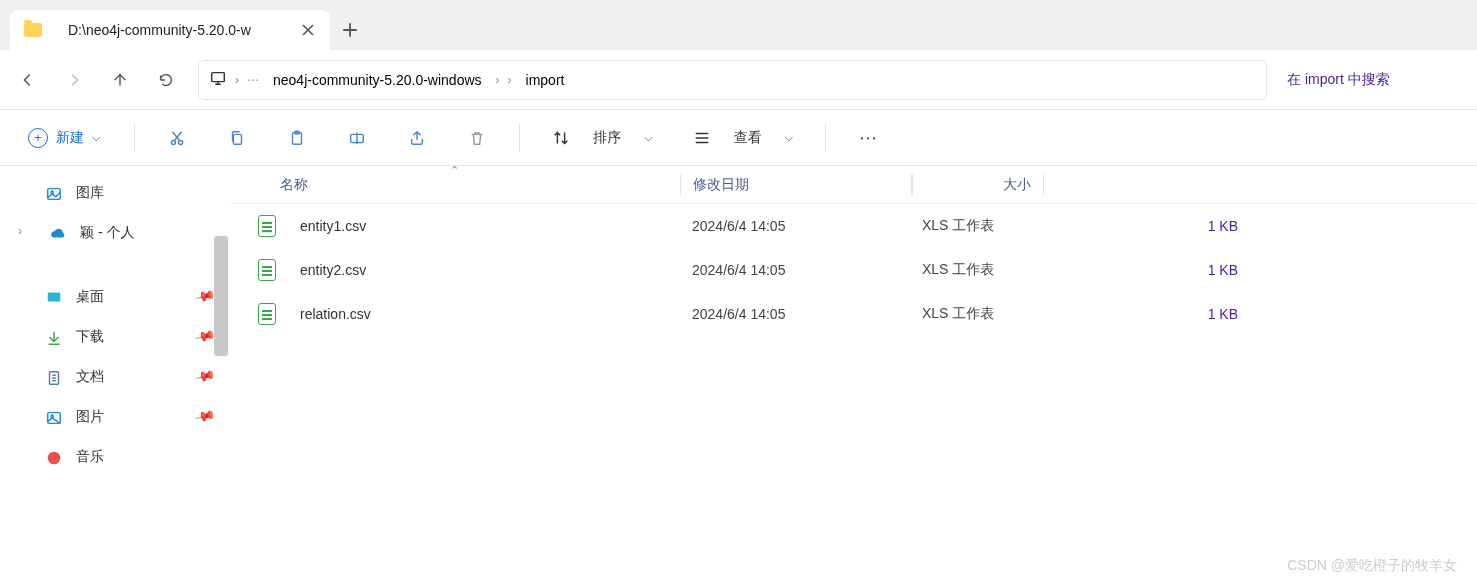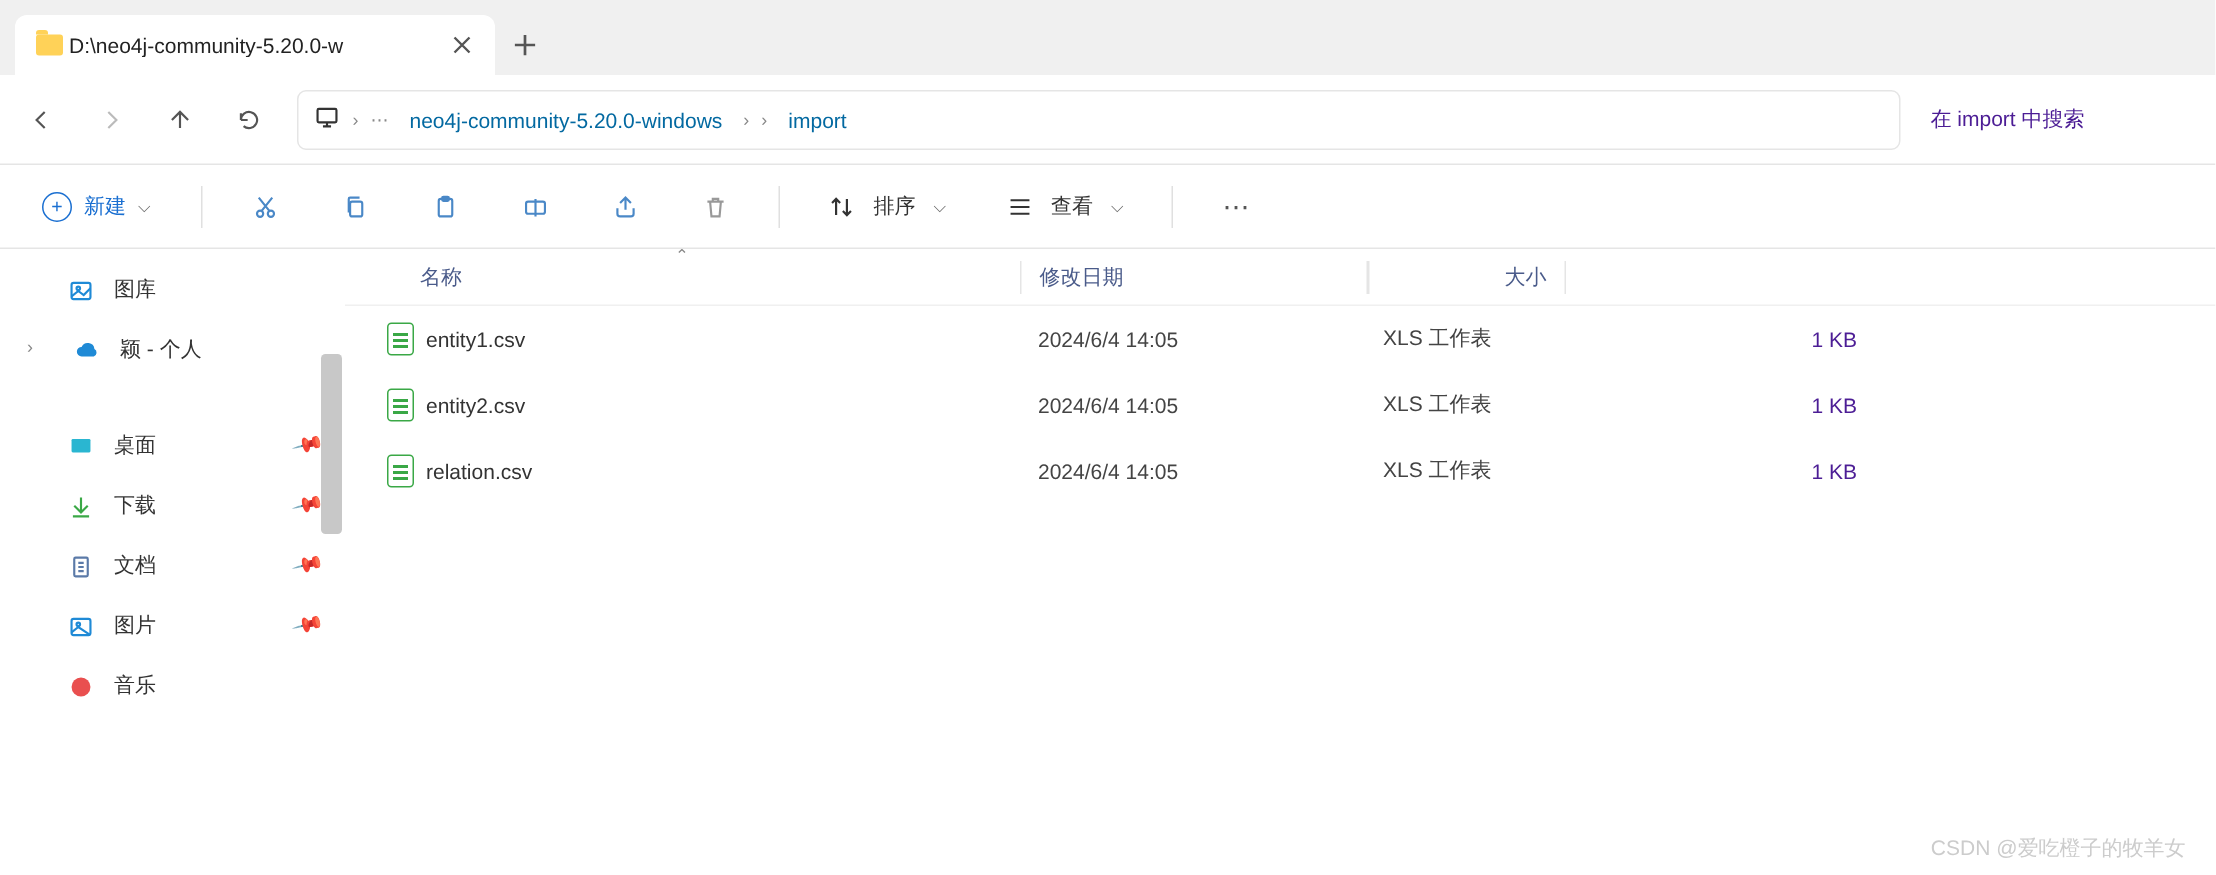--- a/index.html
+++ b/index.html
@@ -1,40 +1,40 @@
 <!DOCTYPE html>
 <html><head>
 <meta charset="utf-8">
 <style>
 * { box-sizing: border-box; margin: 0; padding: 0; font-family: "Segoe UI", "Microsoft YaHei", sans-serif; }
 body { width: 1477px; height: 583px; background: #fff; overflow: hidden; font-size: 14px; color: #333; }
 
 .titlebar { height: 50px; display: flex; align-items: center; background: #f0f0f0; }
-.tab { height: 40px; margin-left: 10px; margin-top: 10px; background: #fff; border-radius: 8px 8px 0 0; display: flex; align-items: center; padding: 0 14px; gap: 4px; min-width: 320px; }
+.tab { height: 40px; margin-left: 10px; margin-top: 10px; background: #fff; border-radius: 8px 8px 0 0; display: flex; align-items: center; padding: 0 14px; gap: 26px; min-width: 320px; }
 .folder-ico { width: 18px; height: 14px; background: #ffd258; border-radius: 2px; position: relative; }
 .folder-ico::before { content: ""; position: absolute; top: -3px; left: 0; width: 8px; height: 3px; background: #ffd258; border-radius: 2px 2px 0 0; }
 .tab-title { font-size: 14px; color: #222; flex: 1; white-space: nowrap; overflow: hidden; text-overflow: ellipsis; }
 .tab-close { width: 16px; height: 16px; display: flex; align-items: center; justify-content: center; color: #555; cursor: pointer; }
 .newtab { width: 40px; height: 40px; margin-top: 10px; display: flex; align-items: center; justify-content: center; color: #555; font-size: 18px; cursor: pointer; }
 
 .navbar { height: 60px; display: flex; align-items: center; padding: 0 8px; gap: 6px; border-bottom: 1px solid #e5e5e5; }
 .nav-btn { width: 40px; height: 40px; display: flex; align-items: center; justify-content: center; color: #555; border-radius: 4px; cursor: pointer; }
 .nav-btn.disabled { color: #bbb; }
 .breadcrumb { flex: 1; height: 40px; background: #fff; border: 1px solid #e5e5e5; border-radius: 6px; display: flex; align-items: center; padding: 0 10px; gap: 8px; margin: 0 6px; }
-.bc-item { color: #0369a1; padding: 4px 6px; cursor: pointer; }
+.bc-item { color: #000000; padding: 4px 6px; cursor: pointer; }
 .bc-sep { color: #888; font-size: 12px; }
 .search { width: 190px; height: 40px; border: none; display: flex; align-items: center; color: #4c1d95; padding: 0 8px; }
 
 .toolbar { height: 56px; display: flex; align-items: center; padding: 0 18px; gap: 24px; border-bottom: 1px solid #e5e5e5; }
 .tb-new { display: flex; align-items: center; gap: 8px; color: #1a6fd1; cursor: pointer; padding: 6px 10px; border-radius: 4px; }
 .tb-new .plus-circle { width: 20px; height: 20px; border: 1.5px solid #1a6fd1; border-radius: 50%; display: flex; align-items: center; justify-content: center; font-size: 13px; }
 .tb-sep { width: 1px; height: 28px; background: #e0e0e0; }
 .tb-icon { width: 36px; height: 36px; display: flex; align-items: center; justify-content: center; color: #4a88c7; cursor: pointer; border-radius: 4px; }
 .tb-icon.gray { color: #999; }
-.tb-group { display: flex; align-items: center; gap: 12px; color: #333; cursor: pointer; padding: 6px 8px; }
+.tb-group { display: flex; align-items: center; gap: 23px; color: #333; cursor: pointer; padding: 6px 8px; }
 
 .body { display: flex; height: calc(583px - 50px - 60px - 56px); }
 .sidebar { width: 230px; padding: 8px 0; position: relative; }
 .side-item { display: flex; gap: 12px; padding: 10px 20px 10px 44px; cursor: pointer; position: relative; }
 .side-item.withexp { padding-left: 18px; }
 .side-exp { width: 18px; color: #888; font-size: 12px; }
 .side-ico { width: 20px; height: 20px; display: flex; align-items: center; justify-content: center; }
 .side-pin { position: absolute; right: 16px; color: #888; font-size: 14px; transform: rotate(30deg); }
 .side-gap { height: 24px; }
 .sidebar-scroll { position: absolute; right: 2px; top: 70px; width: 14px; height: 120px; background: #c8c8c8; border-radius: 3px; }
@@ -43,21 +43,21 @@
 .headers { display: flex; border-bottom: 1px solid #f0f0f0; height: 38px; align-items: center; color: #4a5b8a; position: relative; }
 .col { padding: 0 12px; }
 .col-name { width: 450px; padding-left: 50px; }
 .col-date { width: 230px; }
 .col-type { width: 210px; }
 .col-size { width: 130px; text-align: right; }
 .sort-ind { position: absolute; left: 220px; top: -2px; color: #888; font-size: 11px; }
 .hdr-sep { width: 1px; height: 22px; background: #e5e5e5; }
 
 .row { display: flex; align-items: center; height: 44px; }
-.row .col-name { display: flex; align-items: center; gap: 8px; padding-left: 28px; }
+.row .col-name { display: flex; align-items: center; gap: 24px; padding-left: 28px; }
 .file-ico { width: 18px; height: 22px; border: 1.5px solid #3aa846; border-radius: 3px; position: relative; background: #fff; }
 .file-ico::after { content: ""; position: absolute; left: 3px; top: 6px; right: 3px; height: 2px; background: #3aa846; box-shadow: 0 4px 0 #3aa846, 0 8px 0 #3aa846; }
 .row .col-size { color: #4c1d95; }
 .row .col-date, .row .col-type { color: #444; }
 
 .watermark { position: absolute; right: 20px; bottom: 8px; color: #ccc; font-size: 14px; }
 
 svg { width: 18px; height: 18px; stroke: currentColor; fill: none; stroke-width: 1.6; }
 </style>
 </head>

